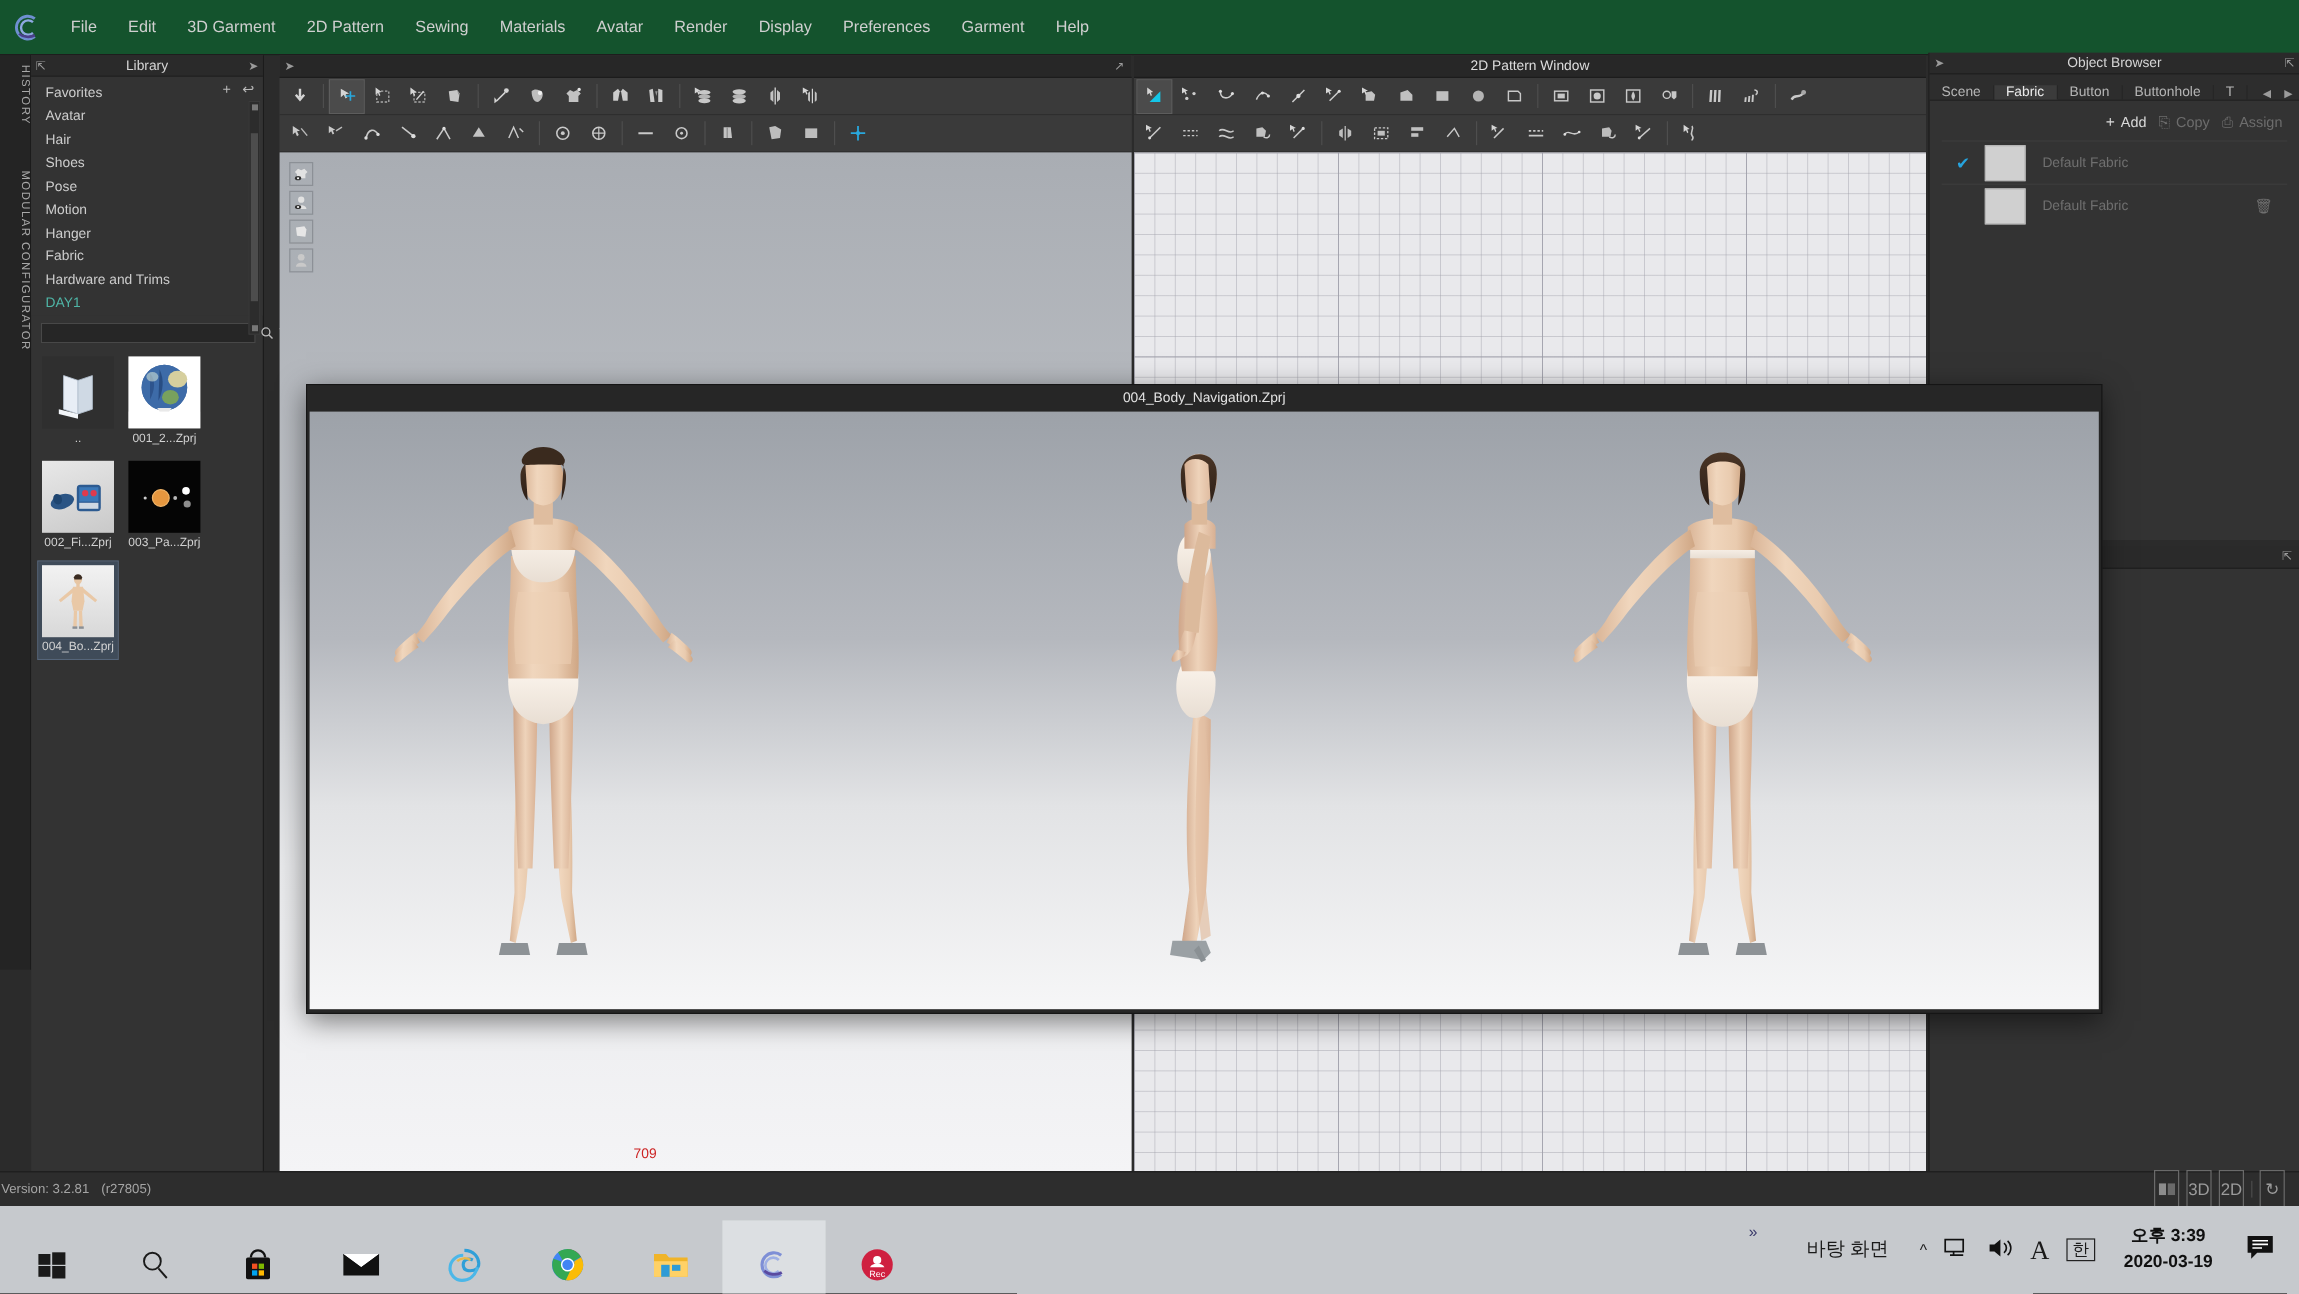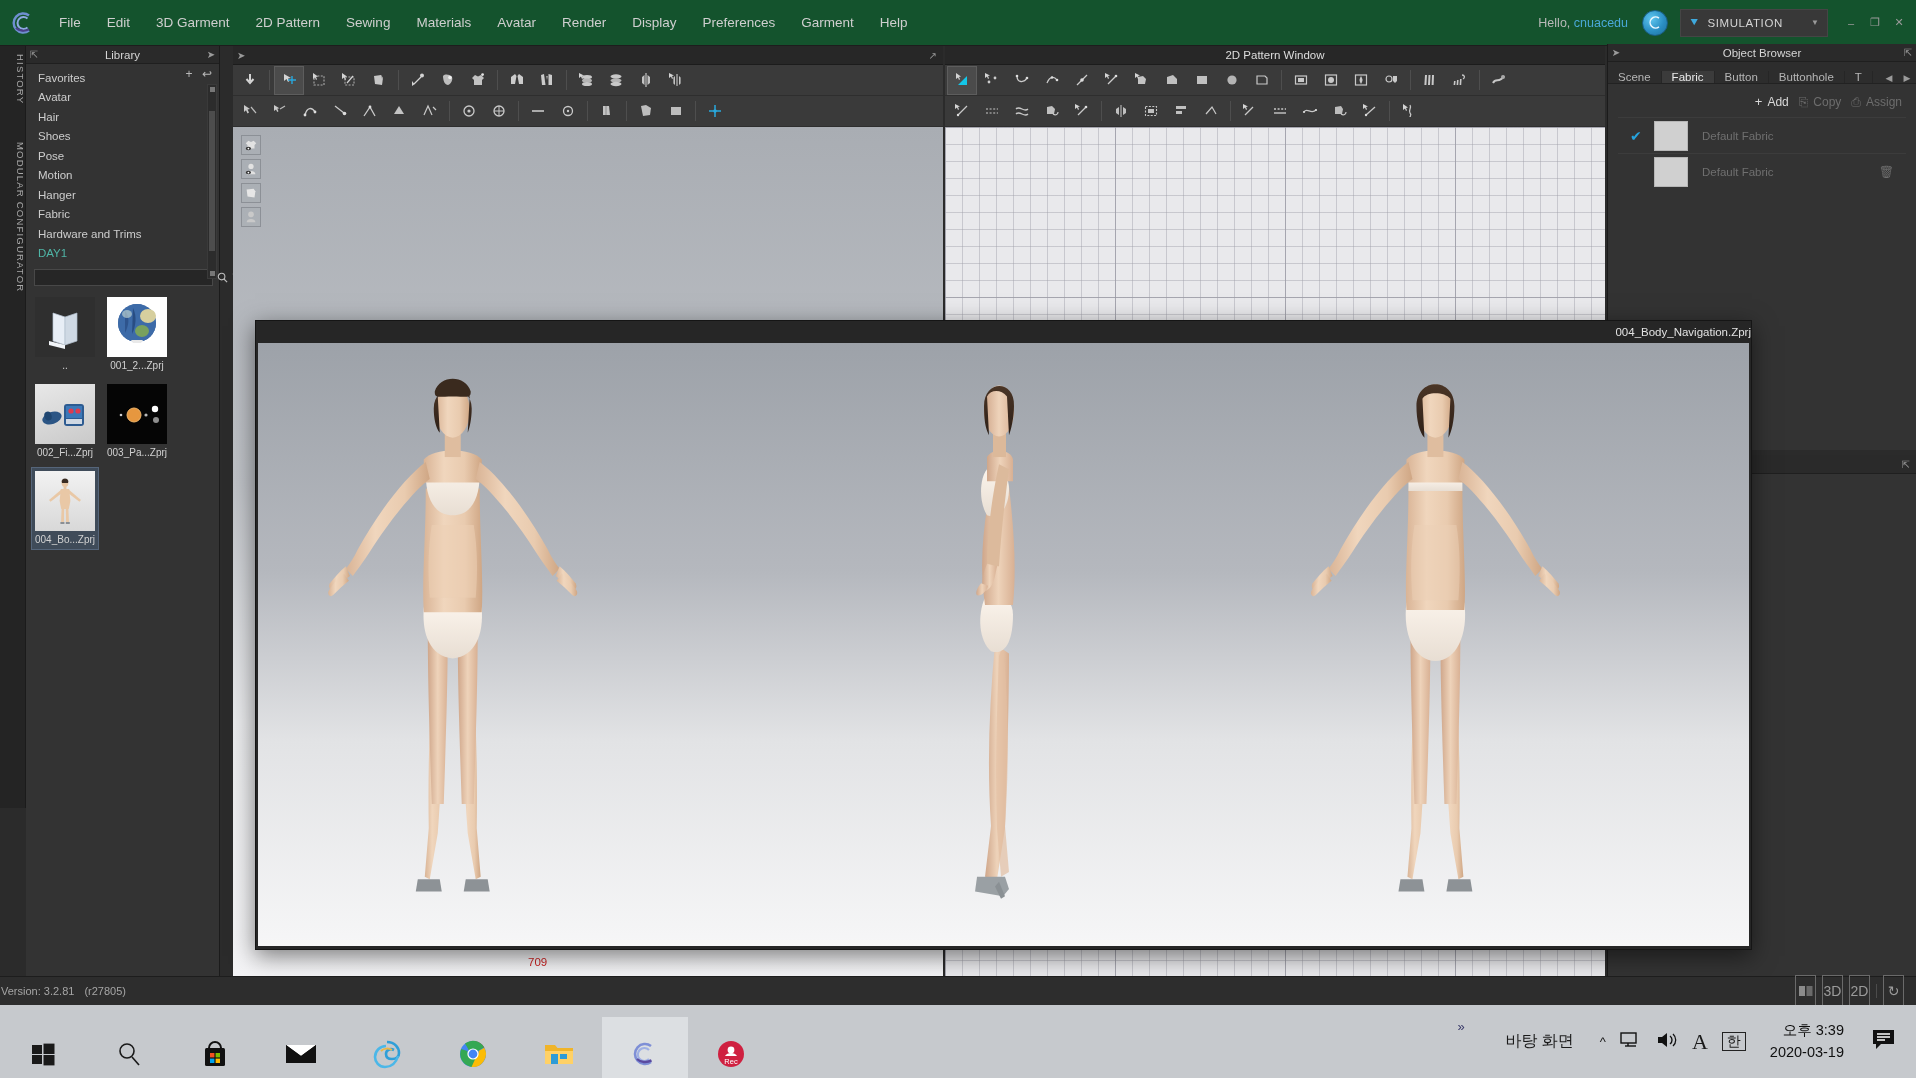--- a/index.html
+++ b/index.html
@@ -201,23 +201,23 @@
     background:#333; border-left:1px solid #1b1b1b;
   }
   .pe-title {
     height:19px; background:#2a2a2a; display:flex; align-items:center;
     font-size:11.5px; color:#d5d5d5; padding-left:6px; border-bottom:1px solid #1f1f1f;
   }
   .pe-title .pop { margin-left:auto; margin-right:6px; color:#9b9b9b; font-size:10px; }
 
   
   .bodywin {
-    position:absolute; left:255px; top:320px; width:1497px; height:630px;
+    position:absolute; left:255px; top:320px; width:1497px; height:525px;
     background:#262626; border:1px solid #151515; box-shadow:0 6px 22px rgba(0,0,0,.5);
-    display:flex; flex-direction:column;align-items:flex-end;
+    display:flex; flex-direction:column;
   }
   .bodywin-title {
     height:22px; display:flex; align-items:center; justify-content:center;
     font-size:11.5px; color:#e2e2e2; background:#262626;
   }
   .bodywin-canvas {
     flex:1; margin:0 2px 3px 2px; position:relative;
     background:linear-gradient(180deg,#9da2a9 0%, #b5b8be 38%, #e2e3e5 66%, #f6f6f7 100%);
     overflow:hidden;
   }
@@ -244,21 +244,21 @@
   .tb-item {
     width:86px; height:73px; display:flex; align-items:center; justify-content:center;
     position:relative;
     margin-top:24px;
   }
   .tb-item.active { background:#dcdfe2; }
   .tb-item .uline { position:absolute; bottom:0; left:14px; right:14px; height:3px; background:#3f8fd0; }
   .tb-right { margin-left:auto; display:flex; align-items:center; height:73px; padding-right:4px; }
   .tb-show-desktop { font-size:16px; color:#1a1a1a; padding:0 16px; }
   .tb-tray { display:flex; align-items:center; gap:14px; padding:0 10px; color:#1a1a1a; }
-  .tb-clock { text-align:right; font-size:14.5px; color:#101010; line-height:1.5; padding:0 14px; }
+  .tb-clock { text-align:center; font-size:14.5px; color:#101010; line-height:1.5; padding:0 14px;font-weight:bold; }
   .tb-notif { padding:0 14px; }
   .chev-up { font-size:13px; }
   .kor-badge {
     border:1px solid #222; padding:1px 4px; font-size:14px; line-height:1.05;
   }
   .overflow-chev { position:absolute; font-size:13px; color:#3a3a6a; }
 </style>
 </head>
 <body>
 
@@ -280,40 +280,20 @@
       <div class="menu-item">Sewing</div>
       <div class="menu-item">Materials</div>
       <div class="menu-item">Avatar</div>
       <div class="menu-item">Render</div>
       <div class="menu-item">Display</div>
       <div class="menu-item">Preferences</div>
       <div class="menu-item">Garment</div>
       <div class="menu-item">Help</div>
     </div>
 
-    <div class="menubar-right">
-      <div class="hello">
-        <span>Hello, </span><b>cnuacedu</b>
-      </div>
-      <div class="round-logo">
-        <svg width="15" height="15" viewBox="0 0 26 26">
-          <path d="M19 5.5a9.5 9.5 0 1 0 0 15" fill="none" stroke="#eaf7ff" stroke-width="2.6"></path>
-        </svg>
-      </div>
-      <div class="sim-btn">
-        <span class="chev">⯆</span>
-        <span class="lbl">SIMULATION</span>
-        <span class="drop">▼</span>
-      </div>
-      <div class="win-ctrls">
-        <div>–</div>
-        <div>❐</div>
-        <div>✕</div>
-      </div>
-    </div>
   </div>
 
   <div class="vtabs">
     <div class="vtab">HISTORY</div>
     <div class="vtab m">MODULAR CONFIGURATOR</div>
   </div>
 
   <div class="library">
     <div class="panel-title">
       <span class="ic">⇱</span>

